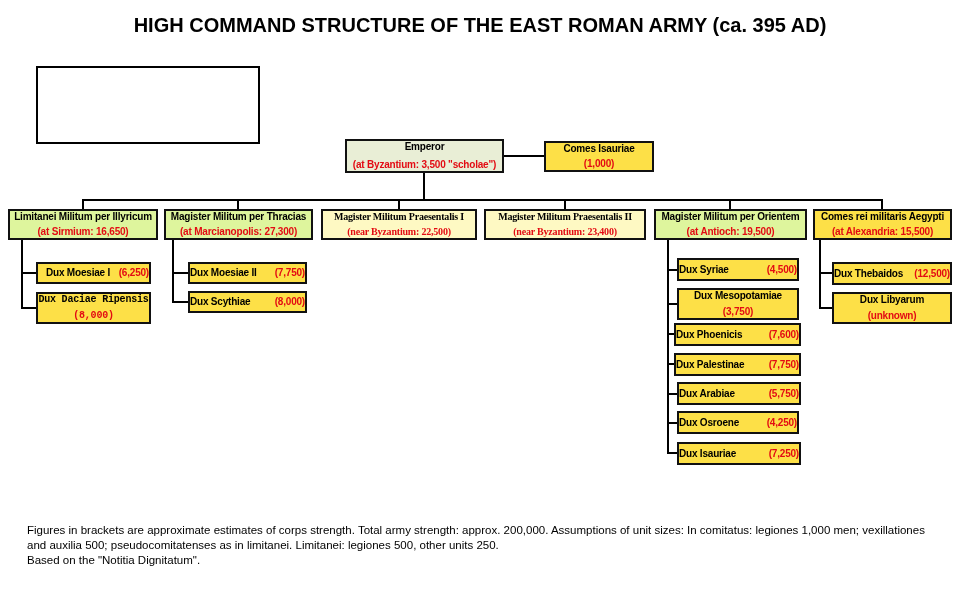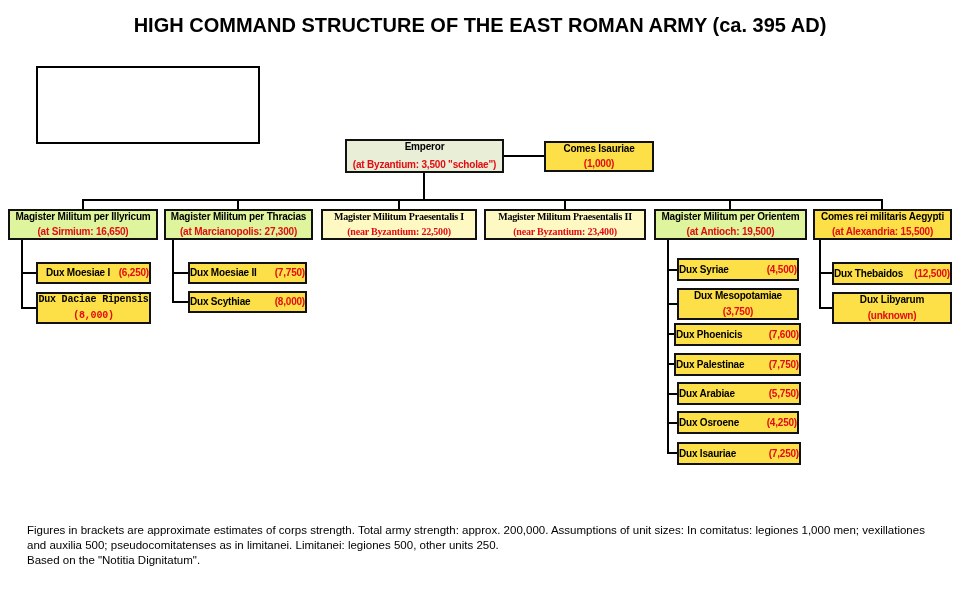--- a/index.html
+++ b/index.html
@@ -96,21 +96,21 @@
 <div class="node stack grade-scholares" style="left:345px;top:139px;width:159px;height:34px;">
   <span class="nm">Emperor</span>
   <span class="val">(at Byzantium: 3,500 "scholae")</span>
 </div>
 <div class="node stack grade-limitanei" style="left:544px;top:141px;width:110px;height:31px;">
   <span class="nm">Comes Isauriae</span>
   <span class="val">(1,000)</span>
 </div>
 
 <div class="node stack grade-comitatenses" style="left:8px;top:209px;width:150px;height:31px;">
-  <span class="nm">Magister Militum per Illyricum</span>
+  <span class="nm">Limitanei Militum per Illyricum</span>
   <span class="val">(at Sirmium: 16,650)</span>
 </div>
 <div class="node stack grade-comitatenses" style="left:164px;top:209px;width:149px;height:31px;">
   <span class="nm">Magister Militum per Thracias</span>
   <span class="val">(at Marcianopolis: 27,300)</span>
 </div>
 <div class="node stack grade-palatini" style="left:321px;top:209px;width:156px;height:31px;">
   <span class="nm">Magister Militum Praesentalis I</span>
   <span class="val">(near Byzantium: 22,500)</span>
 </div>

